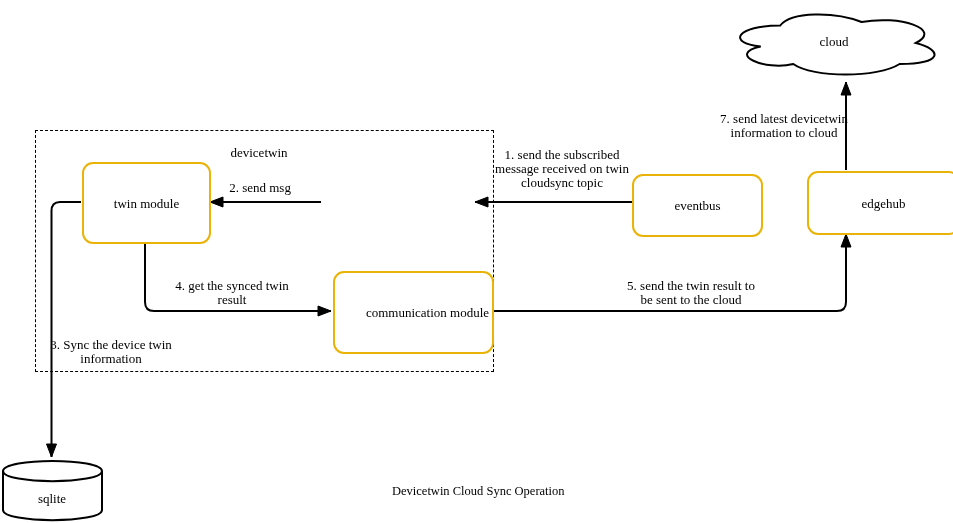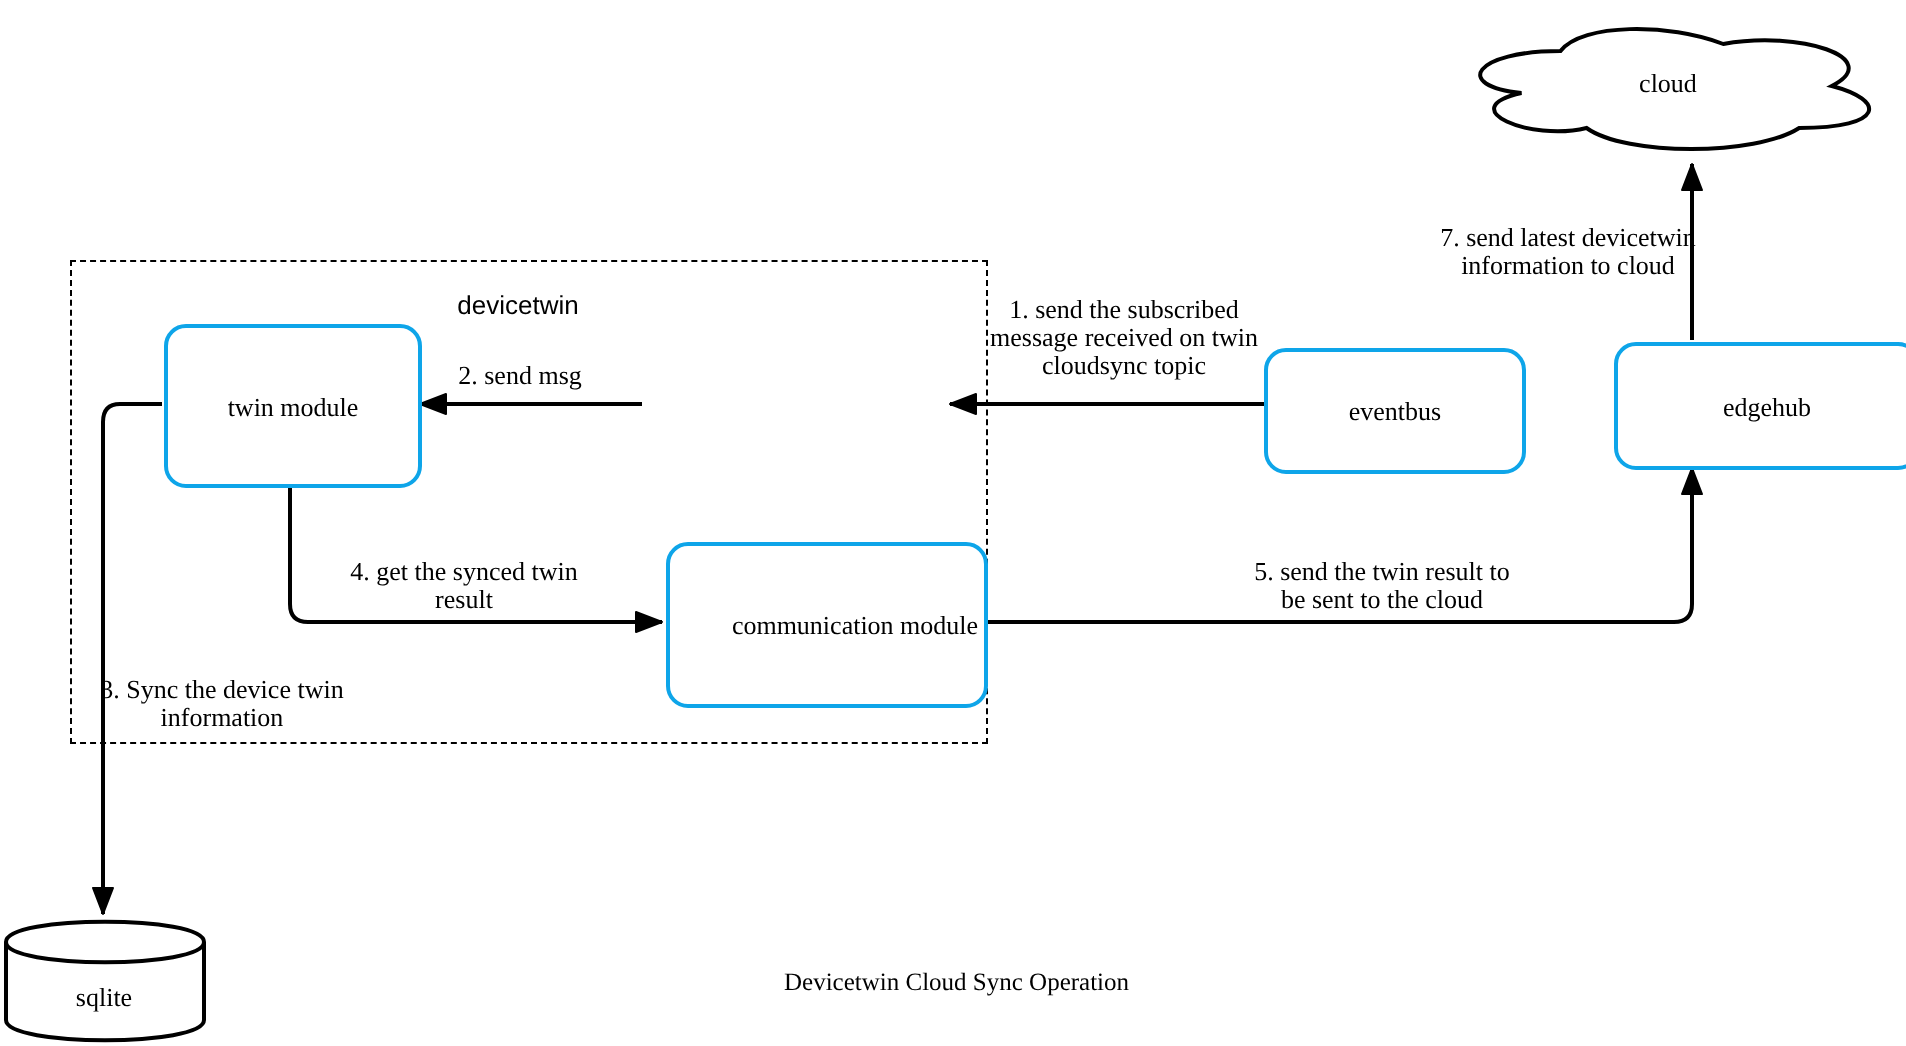--- a/index.html
+++ b/index.html
@@ -15,21 +15,21 @@
   }
   .layer { position: absolute; left: 0; top: 0; width: 953px; height: 523px; }
   svg.layer { pointer-events: none; }
   .group-box {
     position: absolute;
     border: 1px dashed #000000;
     background: transparent;
   }
   .node {
     position: absolute;
-    border: 2px solid #0ea5e9;
+    border: 2px solid #eab308;
     border-radius: 11px;
     background: #ffffff;
     display: flex;
     align-items: center;
     justify-content: center;
     font-size: 13px;
     line-height: 15px;
   }
   .lbl {
     position: absolute;
@@ -103,21 +103,21 @@
   </div>
 
   <div class="node" style="left:807px; top:171px; width:149px; height:60px;">
     <span>edgehub</span>
   </div>
 
   <div class="lbl" style="left:784px; top:35px; width:100px;">cloud</div>
 
   <div class="lbl" style="left:12px; top:492px; width:80px;">sqlite</div>
 
-  <div class="lbl group-title" style="left:199px; top:146px; width:120px;">devicetwin</div>
+  <div class="lbl group-title" style="left:199px; top:146px; width:120px;font-family:Liberation Serif, serif;">devicetwin</div>
 
   <div class="lbl" style="left:472px; top:148px; width:180px;">1. send the subscribed
 message received on twin
 cloudsync topic</div>
 
   <div class="lbl" style="left:210px; top:181px; width:100px;">2. send msg</div>
 
   <div class="lbl" style="left:31px; top:338px; width:160px;">3. Sync the device twin
 information</div>
 

